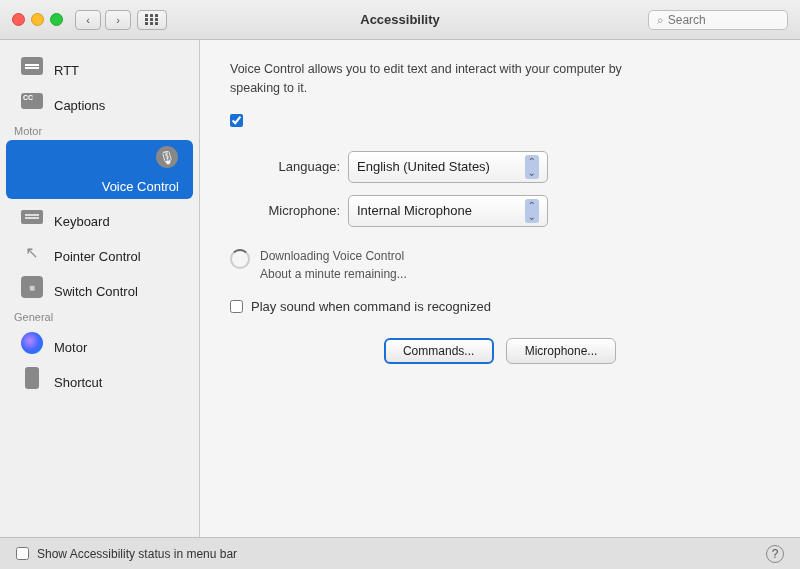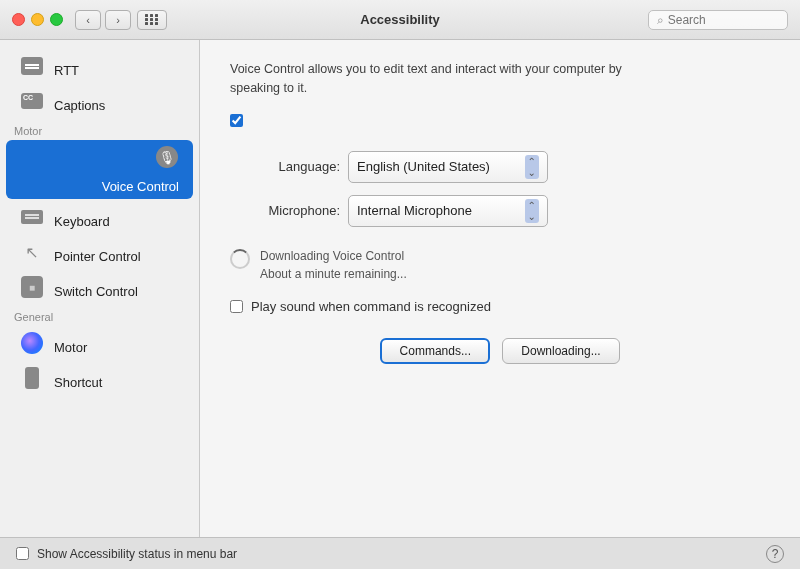--- a/index.html
+++ b/index.html
@@ -564,21 +564,21 @@
       </div>
     </div>
 
     <div class="play-sound-row">
       <input type="checkbox" style="">
       <span class="play-sound-label">Play sound when command is recognized</span>
     </div>
 
     <div class="button-row">
       <button class="mac-button highlighted">Commands...</button>
-      <button class="mac-button">Downloading...</button>
+      <button class="mac-button">Microphone...</button>
     </div>
 
   </div>
 </div>
 
 <div class="bottombar">
   <div class="show-status-row">
     <input type="checkbox" style="">
     <span class="show-status-label">Show Accessibility status in menu bar</span>
   </div>

